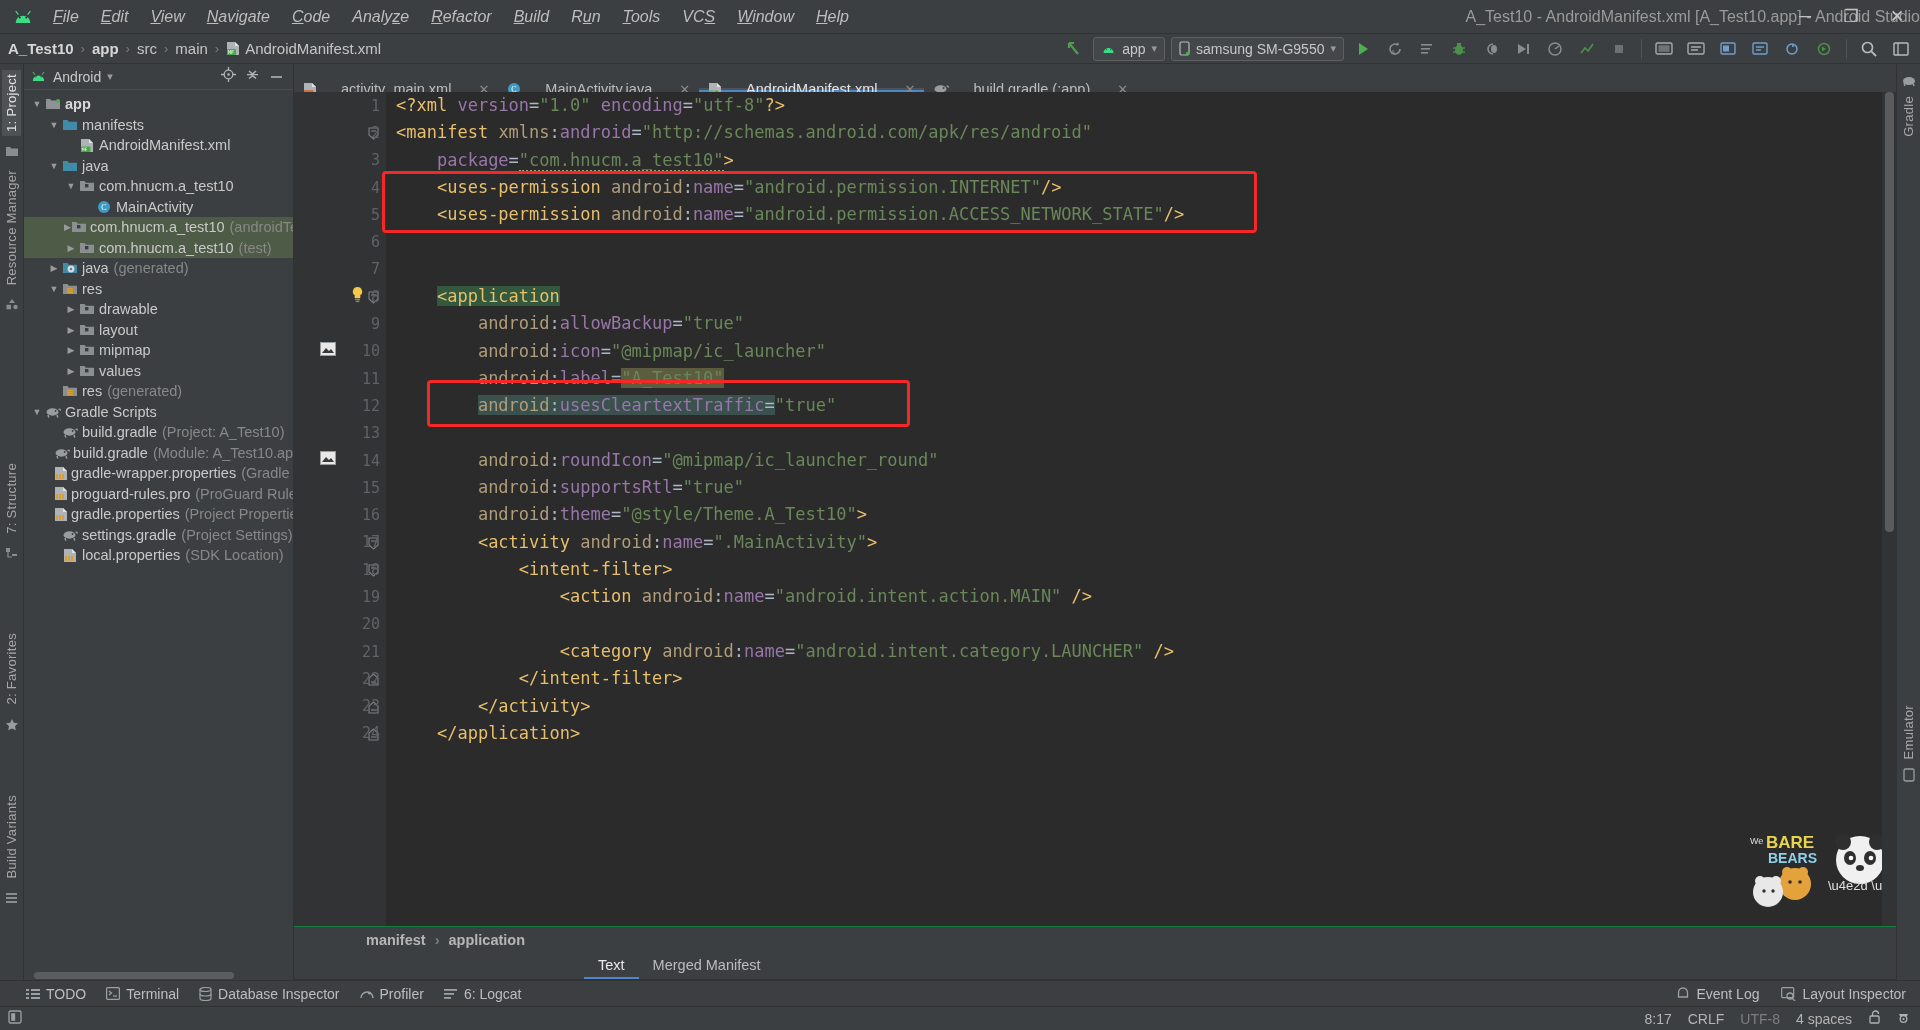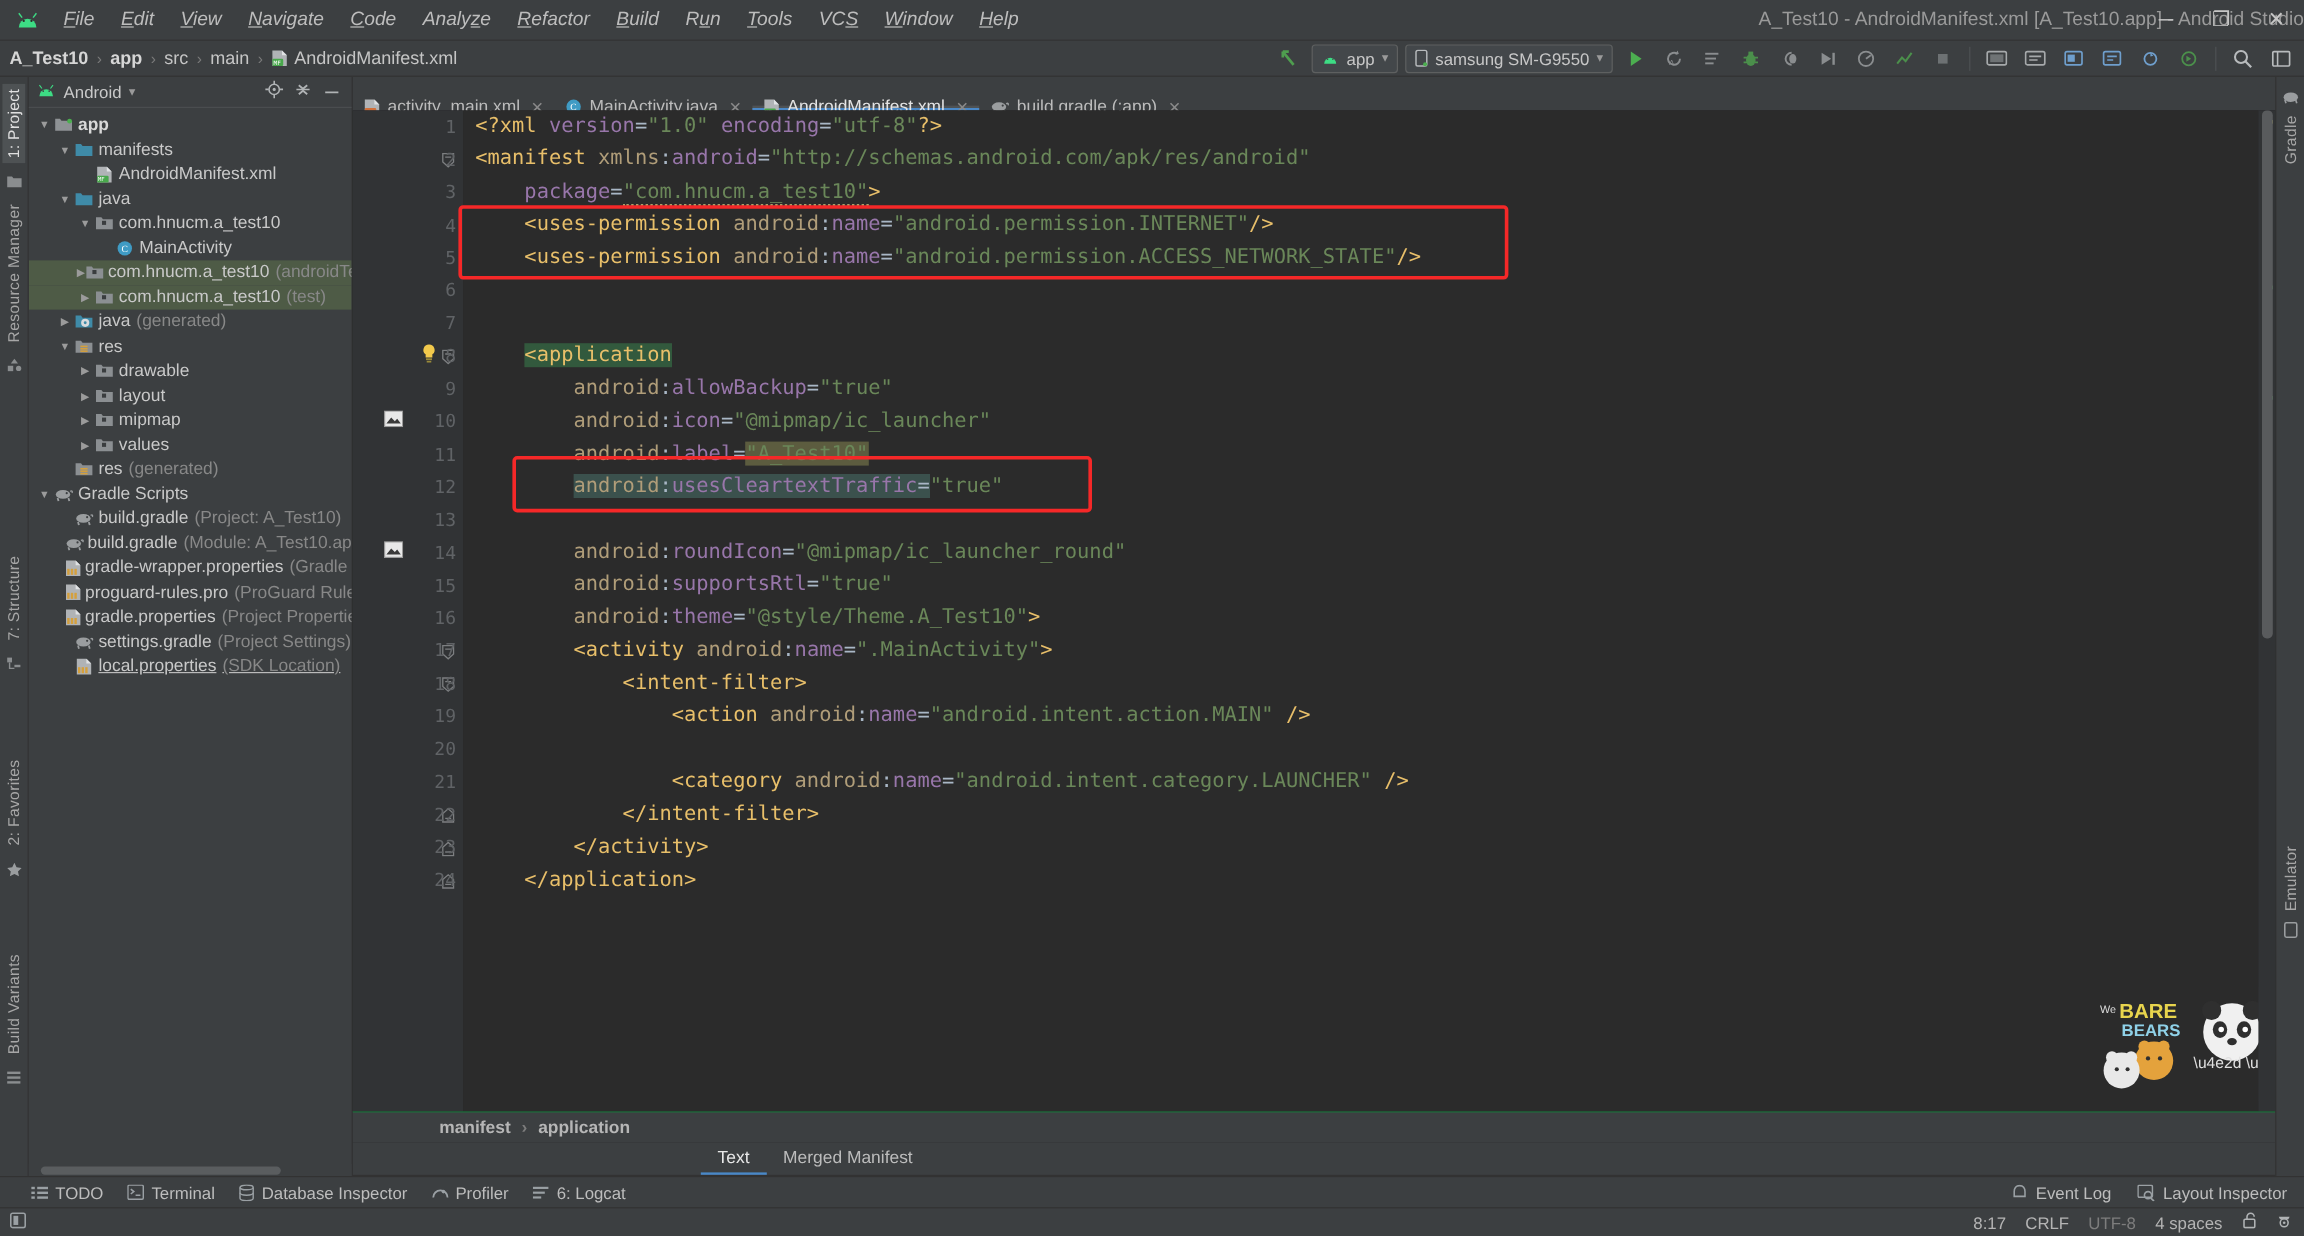--- a/index.html
+++ b/index.html
@@ -88,21 +88,21 @@
   .nlabel { color:#c9c9c9; }
   .nlabel.bold { font-weight:bold; color:#d8d8d8; }
   .nsub { color:#888888; margin-left:5px; }
   .tree-scroll { height:10px; background:#3c3f41; position:relative; }
   .tree-scroll-thumb { position:absolute; left:10px; top:2px; width:200px; height:7px; background:#5a5d5f; border-radius:4px;}
 
   
   .editor-area { flex:1; display:flex; flex-direction:column; min-width:0; background:#2b2b2b; }
   .tabs { height:28px; background:#3c3f41; display:flex; align-items:stretch; }
   .tab {
-    display:flex; align-items:center; gap:6px; padding:0 9px; font-size:14.5px;
+    display:flex; align-items:center; gap:24px; padding:0 9px; font-size:14.5px;
     color:#bcbcbc; border-bottom:2px solid transparent; white-space:nowrap;margin-top:24px;
   }
   .tab.active { background:#4e5254; border-bottom:2px solid #4a88c7; color:#e4e4e4; }
   .tab .x { color:#8a8a8a; font-size:13px; margin-left:3px; }
 
   .code-wrap { flex:1; display:flex; min-height:0; position:relative; background:#2b2b2b; }
   .gutter {
     width:92px; background:#313335; flex-shrink:0; position:relative;
     font-family:"DejaVu Sans Mono", monospace; font-size:15px; color:#606366;
   }
@@ -676,21 +676,21 @@
               <svg width="16" height="12" viewBox="0 0 16 12">
                 <ellipse cx="7.5" cy="6" rx="6" ry="3.7" fill="#9a9d9f"></ellipse>
                 <path d="M3 9l.8 2.6M12 9l.8 2.6" stroke="#9a9d9f" stroke-width="1.5"></path>
                 <path d="M13.5 3.5c1.5-1 2.2 0 1.4 1.2" stroke="#9a9d9f" stroke-width="1.2" fill="none"></path>
                 <circle cx="10.6" cy="5" r=".9" fill="#3c3f41"></circle>
               </svg>
             </span>
             <span class="nlabel">settings.gradle</span>
             <span class="nsub">(Project Settings)</span>
           </div>
-          <div class="node" style="padding-left: 23px; text-decoration: underline;">
+          <div class="node" style="padding-left: 23px;">
             <span class="arrow empty">▶</span>
             <span class="nicon">
               <svg width="14" height="15" viewBox="0 0 14 15">
                 <path d="M1 1h8l4 4v9H1z" fill="#b0b3b6"></path>
                 <path d="M9 1l4 4H9z" fill="#e0e2e4"></path>
                 <rect x="2" y="8" width="2" height="5" fill="#d5a03c"></rect>
                 <rect x="5" y="8" width="2" height="5" fill="#d5a03c"></rect>
                 <rect x="8" y="8" width="2" height="5" fill="#d5a03c"></rect>
               </svg>
             </span>

